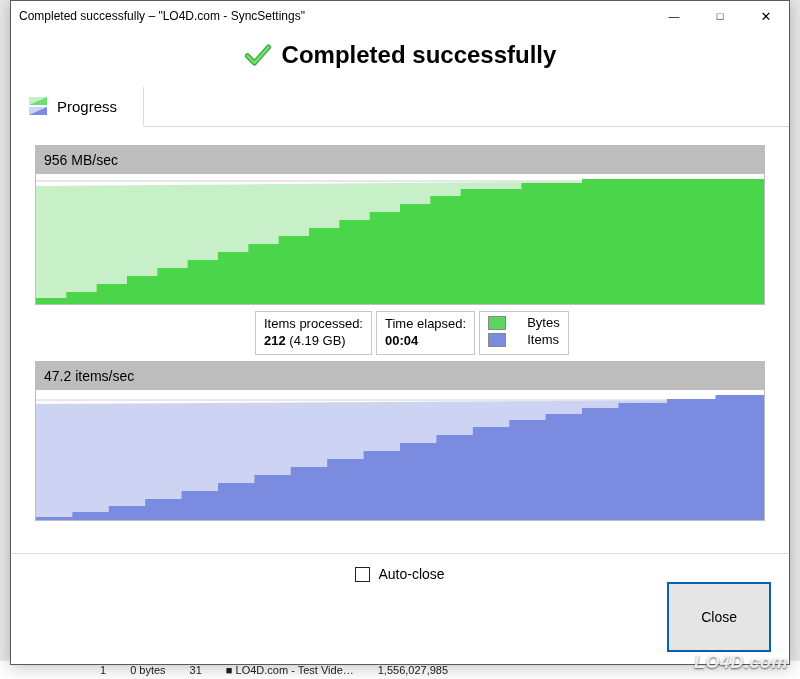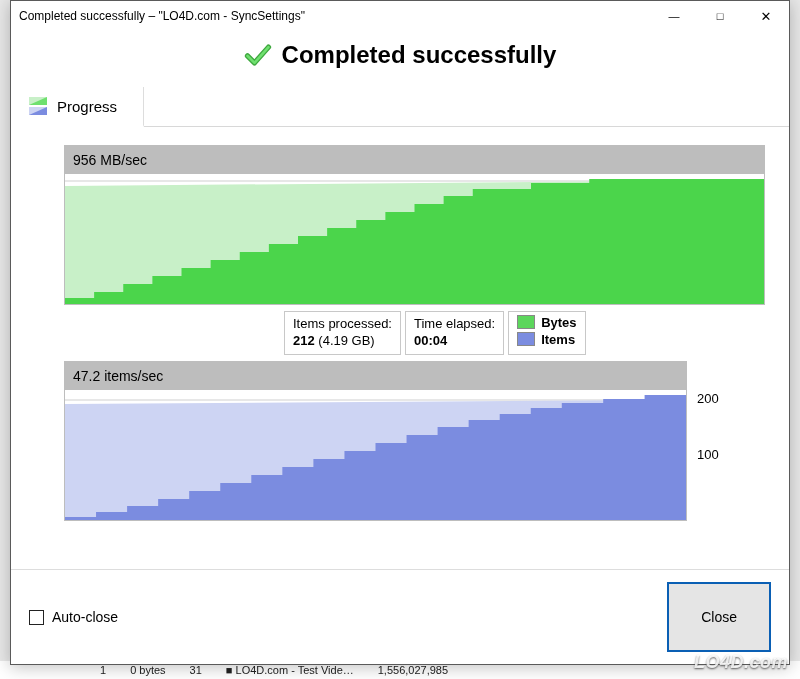--- a/index.html
+++ b/index.html
@@ -54,21 +54,20 @@
   background: #f0f0f0;
   cursor: pointer;
 }
 .tab.active { background: #fff; border-bottom: 2px solid #fff; margin-bottom: -1px; }
 .tab-icon { width: 18px; height: 18px; }
 
 .body {
   flex: 1;
   padding: 18px 24px 0 24px;
   overflow: hidden;
-  margin-left: 29px;
 }
 .chart-row { display: flex; gap: 10px; align-items: stretch; margin-bottom: 6px; }
 .chart-box {
   flex: 1;
   border: 1px solid #bdbdbd;
   display: flex; flex-direction: column;
 }
 .chart-header {
   background: #bdbdbd;
   padding: 6px 8px;
@@ -101,29 +100,30 @@
   font-size: 13px;
   line-height: 1.3;
 }
 .stat .val { font-weight: 700; }
 .legend {
   border: 1px solid #c8c8c8;
   padding: 3px 8px;
   display: flex; flex-direction: column; gap: 2px;
   font-size: 13px;
 }
-.legend-row { display: flex; align-items: flex-start; gap: 6px; font-weight: bold; }
+.legend-row { display: flex; align-items: center; gap: 21px; }
 .swatch { width: 18px; height: 14px; border: 1px solid #888; }
 .sw-bytes { background: #5cd65c; }
 .sw-items { background: #7b8ce0; }
 
 .footer {
   display: flex; align-items: center;
   padding: 12px 18px;
   border-top: 1px solid #ddd;
+  flex-direction: column;
 }
 .checkbox { display: flex; align-items: center; gap: 8px; font-size: 14px; }
 .cb-box { width: 15px; height: 15px; border: 1.5px solid #222; }
 .close-btn {
   margin-left: auto;
   border: 2px solid #0a5fb4;
   background: #e5e5e5;
   padding: 25px 32px;
   font-size: 14px;
   cursor: pointer;
@@ -246,25 +246,20 @@
 
             <polygon fill="#7b8ce0" points="
               0,130
               0,127 30,127 30,122 60,122 60,116 90,116 90,109 120,109 120,101 150,101 150,93
               180,93 180,85 210,85 210,77 240,77 240,69 270,69 270,61 300,61 300,53 330,53
               330,45 360,45 360,37 390,37 390,30 420,30 420,24 450,24 450,18 480,18 480,13
               520,13 520,9 560,9 560,5 600,5 600,130"></polygon>
           </svg>
         </div>
       </div>
-      <div class="axis">
-        <div>200</div>
-        <div>100</div>
-        <div></div>
-      </div>
     </div>
 
   </div>
 
   <div class="footer">
     <label class="checkbox">
       <span class="cb-box"></span>
       <span>Auto-close</span>
     </label>
     <button class="close-btn">Close</button>

